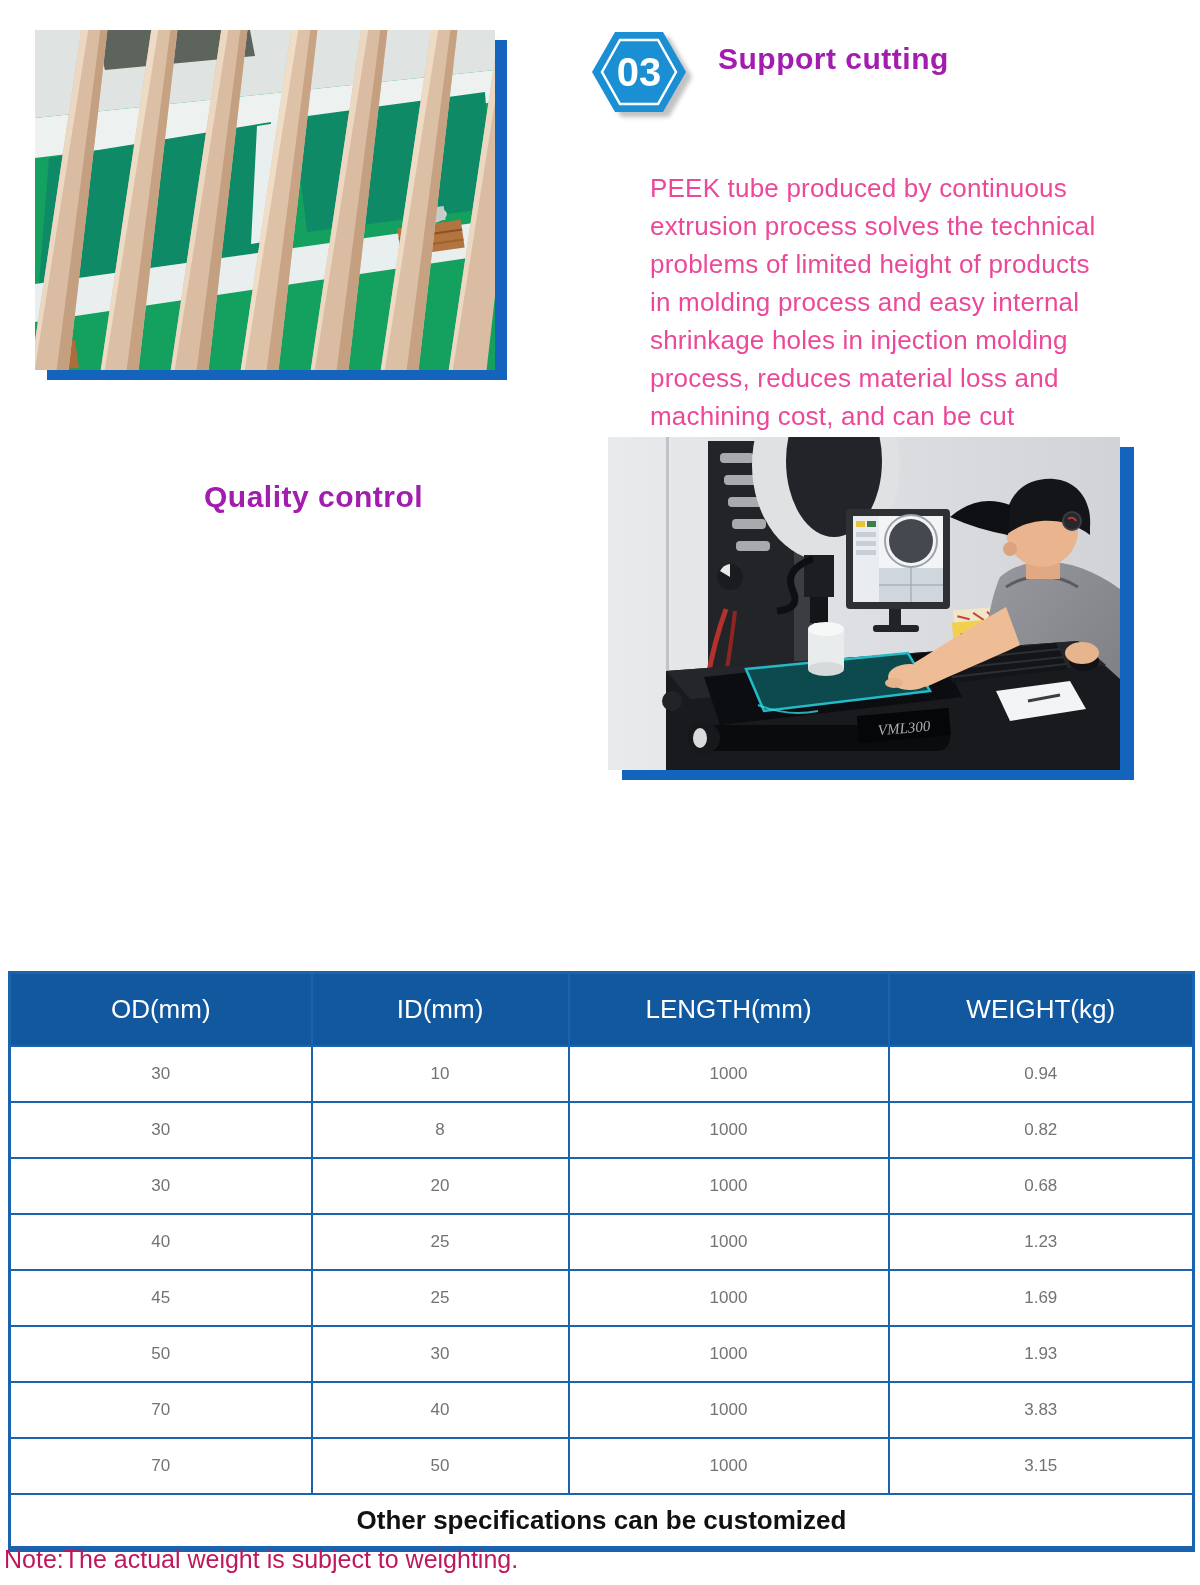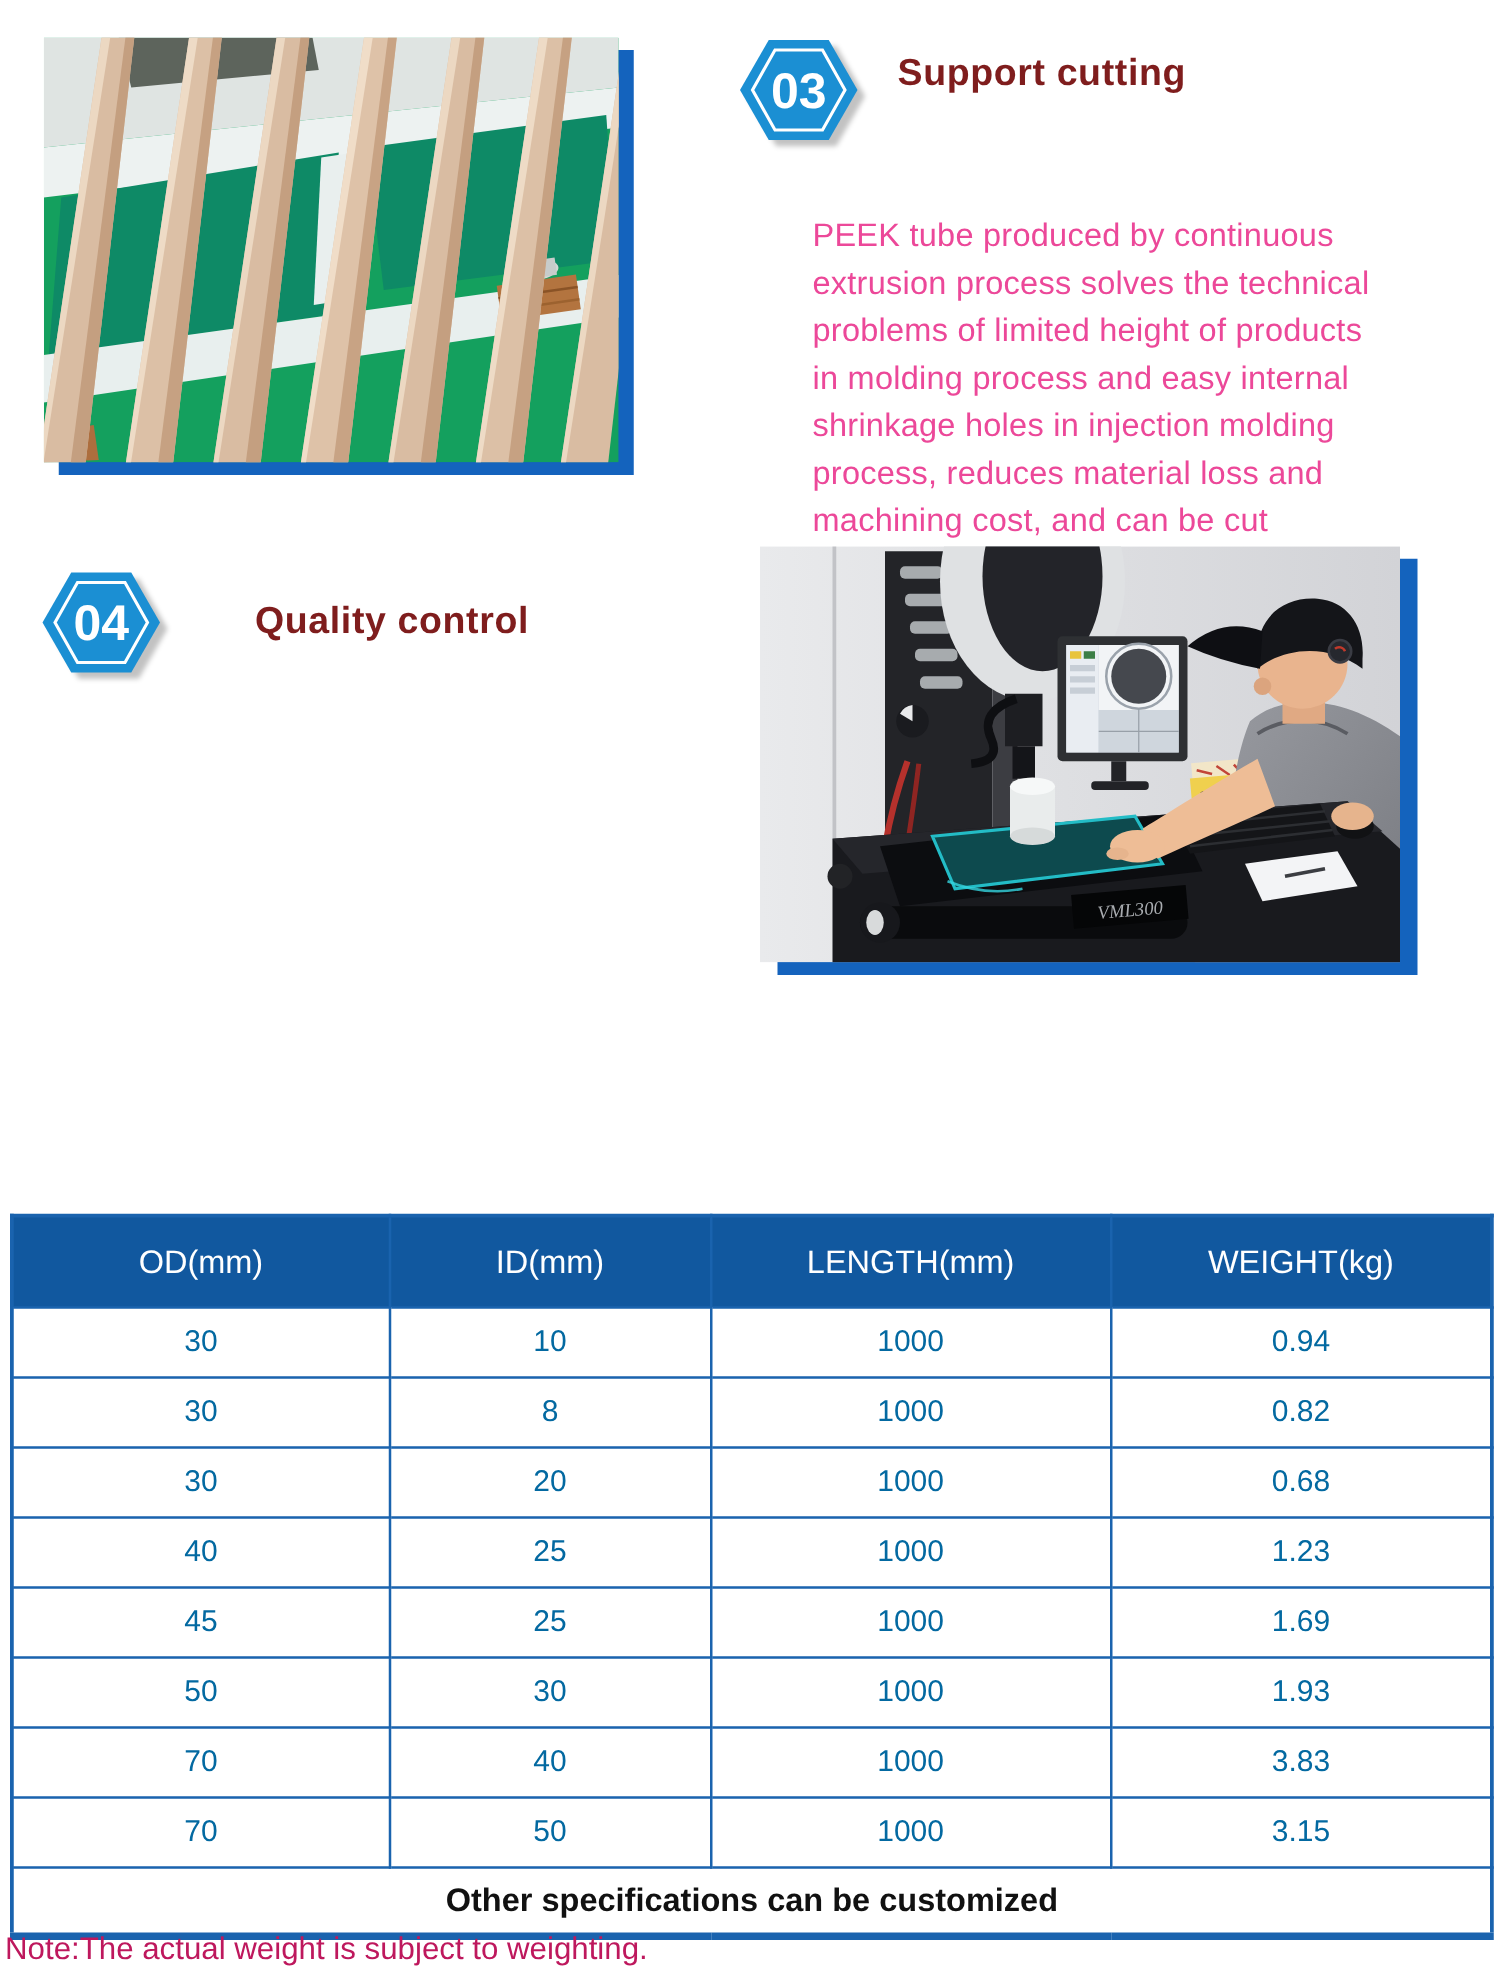--- a/index.html
+++ b/index.html
@@ -16,39 +16,39 @@
   .shadow-qc { left:622px; top:447px; width:512px; height:333px; }
   .photo-qc  { left:608px; top:437px; width:512px; height:333px; }
 
   
   .hex-badge { position:absolute; width:104px; height:96px; }
   .hex-badge svg { display:block; filter:drop-shadow(6px 5px 2px #c2c2c2); }
   .hex-num { font-family:"Liberation Sans",sans-serif; font-weight:bold; }
   .badge-03 { left:590px; top:26px; }
   .badge-04 { left:32px; top:452px; }
 
-  .sec-title { position:absolute; font-size:30px; font-weight:bold; color:#7f1d1d; letter-spacing:0.5px; }
+  .sec-title { position:absolute; font-size:30px; font-weight:bold; color:#a21caf; letter-spacing:0.5px; }
   .title-03 { left:718px; top:42px; }
   .title-04 { left:156px; top:480px;margin-left:48px; }
 
   .sec-para { position:absolute; font-size:26px; line-height:38px; color:#ec4899; white-space:pre-line; letter-spacing:0.2px;margin-top:39px; }
   .para-03 { left:650px; top:130px; width:530px; }
   .para-04 { left:104px; top:554px; width:510px; }
 
   
   .banner { position:absolute; left:0; top:845px; width:1200px; height:100px; }
 
   
   table.spec { position:absolute; left:8px; top:971px; width:1184px;
     border-collapse:collapse; table-layout:fixed; }
   table.spec, table.spec th, table.spec td { border:2px solid #1a63ae; }
   table.spec { border-width:3px; border-bottom-width:6px; }
   table.spec th { height:73px; background:#11589f; color:#ffffff; font-weight:normal;
     font-size:26px; text-align:center; }
-  table.spec td { height:56px; font-size:24px; color:#0369a1; text-align:center; background:#fff; }
+  table.spec td { height:56px; font-size:17px; color:#737373; text-align:center; background:#fff; }
   table.spec tfoot td { height:55px; font-size:26px; font-weight:bold; color:#111; }
 
   .note { position:absolute; left:4px; top:1545px; font-size:25px; color:#be185d; }
 </style>
 </head>
 <body>
 
 <div class="page">
 
   <div class="photo-shadow shadow-tubes"></div>
@@ -123,27 +123,20 @@
   <div class="sec-title title-03">Support cutting</div>
   <div class="sec-para para-03">PEEK tube produced by continuous
 extrusion process solves the technical
 problems of limited height of products
 in molding process and easy internal
 shrinkage holes in injection molding
 process, reduces material loss and
 machining cost, and can be cut
 according to customer requirements.</div>
 
-  <div class="hex-badge badge-04">
-    <svg width="100" height="94" viewBox="0 0 100 94">
-      <polygon points="2,46 25,6 73,6 96,46 73,86 25,86" fill="#1b8fd3"></polygon>
-      <polygon points="12,46 30,14 68,14 86,46 68,78 30,78" fill="none" stroke="#ffffff" stroke-width="2.5"></polygon>
-      <text class="hex-num" x="49" y="60" text-anchor="middle" font-size="40" fill="#ffffff">04</text>
-    </svg>
-  </div>
   <div class="sec-title title-04">Quality control</div>
 
   <div class="photo-shadow shadow-qc"></div>
   <div class="photo photo-qc">
     <svg viewBox="0 0 512 333" preserveAspectRatio="none">
       <defs>
         <linearGradient id="wallg" x1="0" y1="0" x2="1" y2="0">
           <stop offset="0" stop-color="#e9eaec"></stop>
             <stop offset="1" stop-color="#d2d3d7"></stop>
         </linearGradient>

